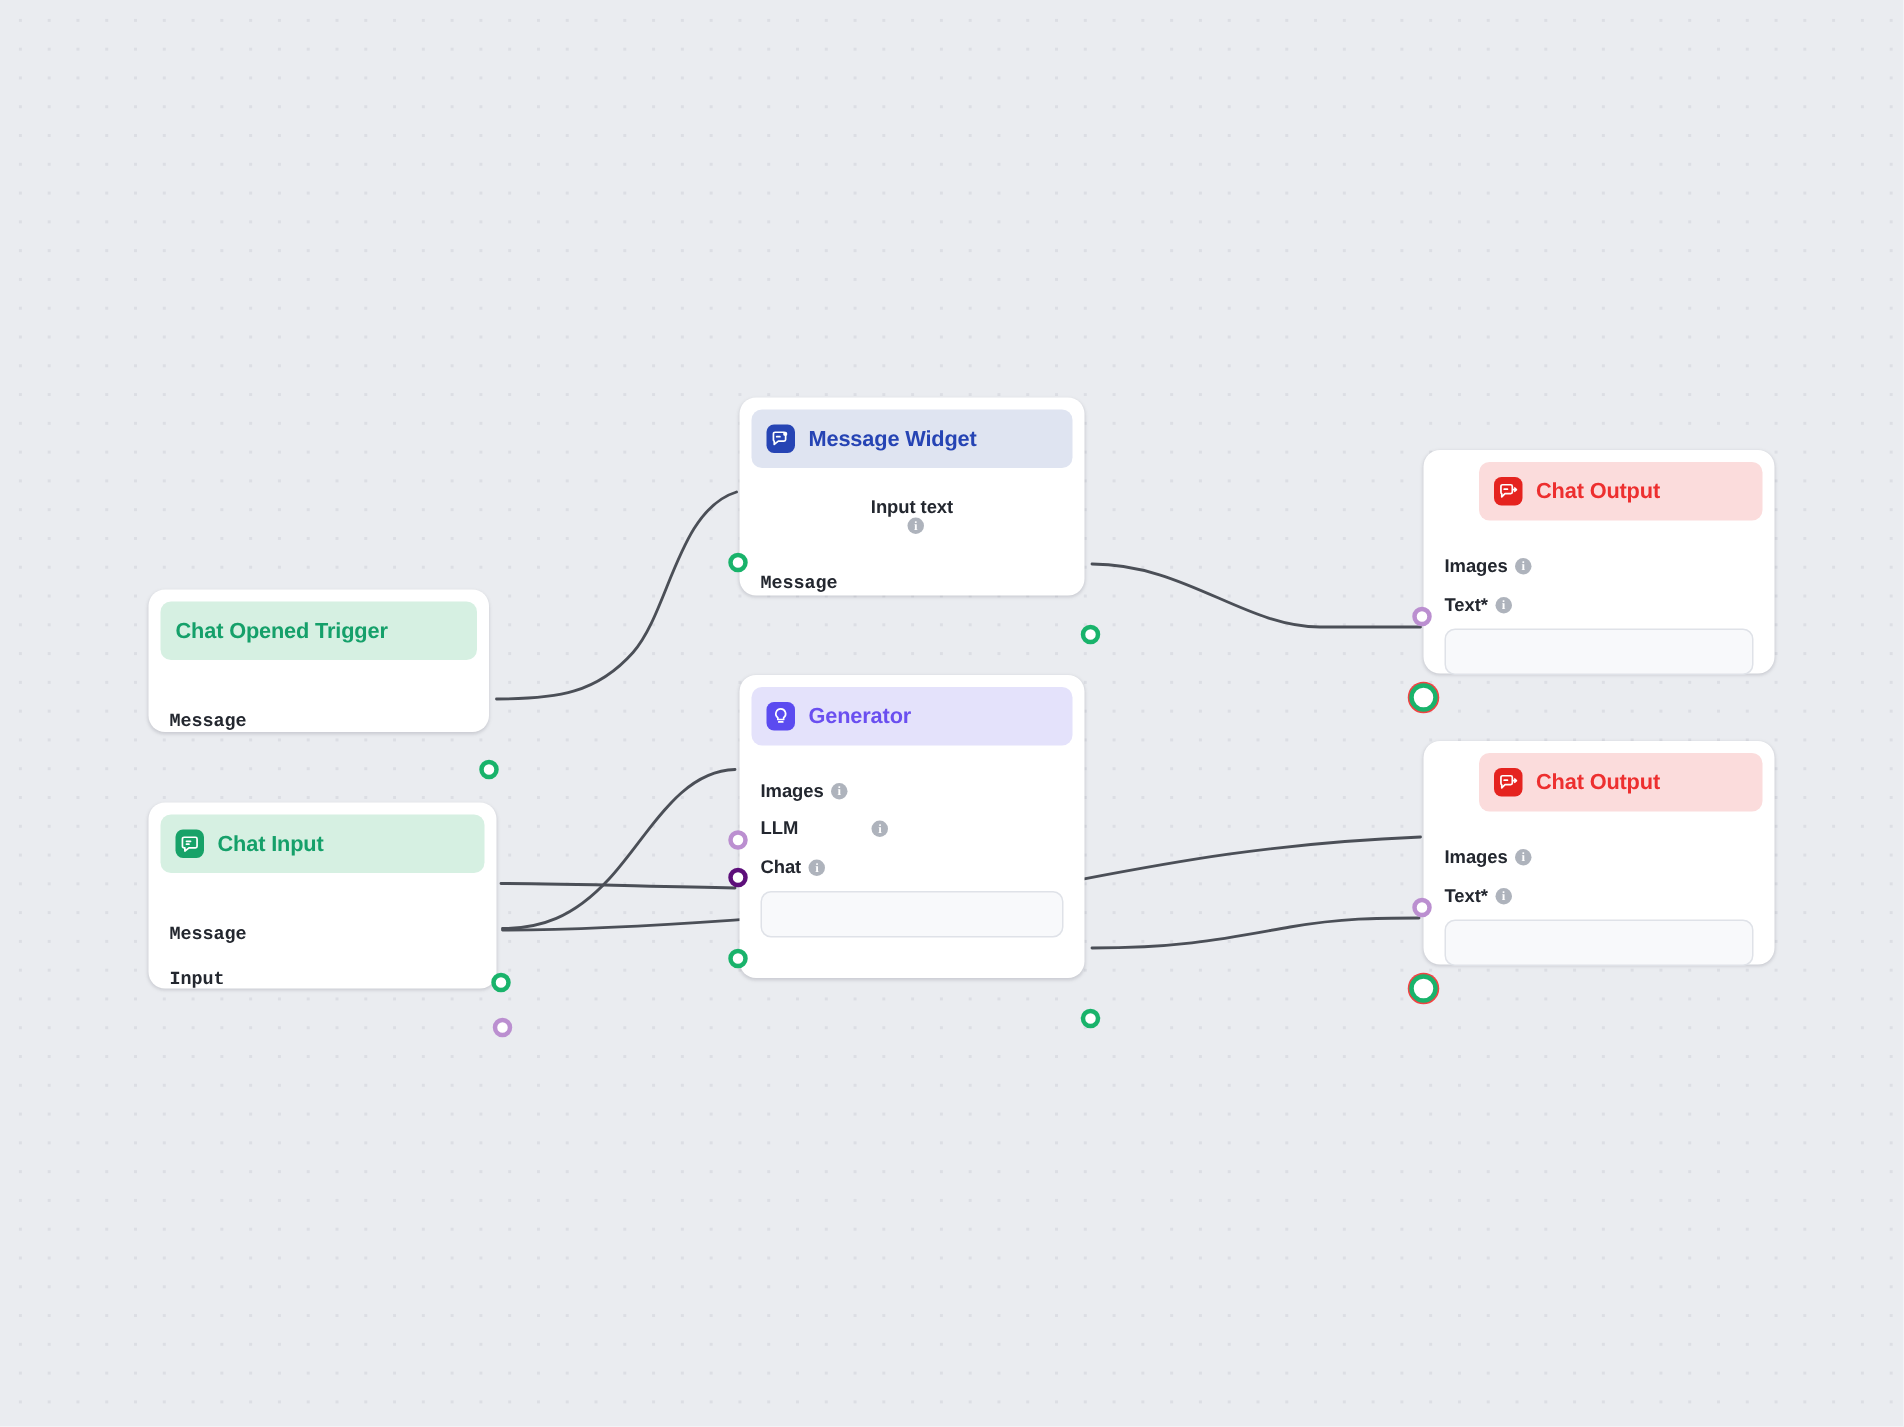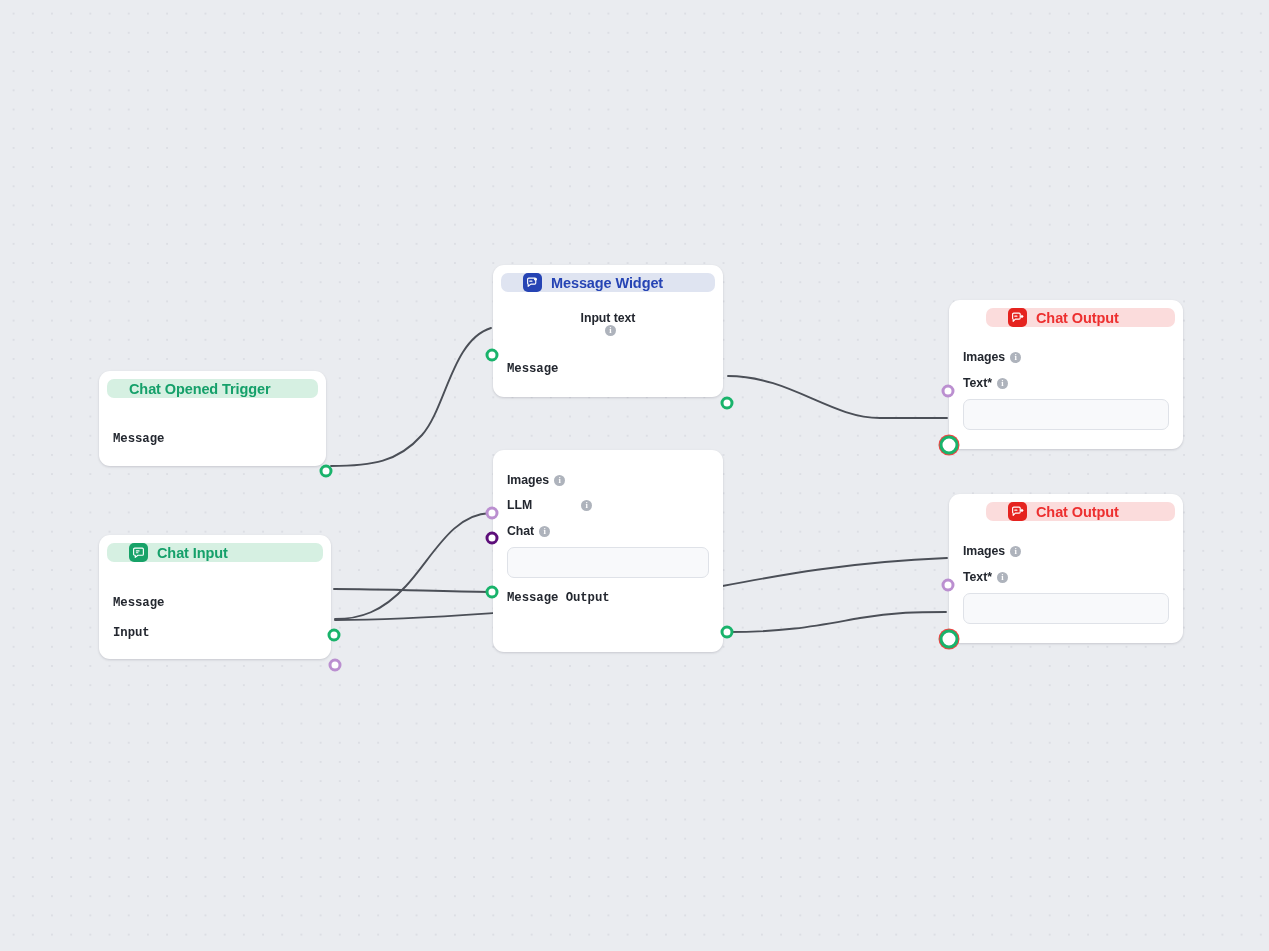--- a/index.html
+++ b/index.html
@@ -31,25 +31,25 @@
   }
   .node {
     position: absolute;
     background: #ffffff;
     border-radius: 11px;
     box-shadow: 0 1px 3px rgba(16,24,40,.10), 0 1px 2px rgba(16,24,40,.06);
     z-index: 2;
   }
   .node-header {
     margin: 8px 8px 0 8px;
-    height: 19px;
+    height: 39px;
     border-radius: 7px;
     display: flex;
     align-items: center;
-    padding: 0 22px;
+    padding: 0 10px;
     gap: 9px;
   }
   .node-title {
     font-size: 14.5px;
     font-weight: bold;
     letter-spacing: -0.1px;
     white-space: nowrap;
   }
   .node-icon {
     width: 19px; height: 19px;
@@ -147,21 +147,21 @@
 
   <svg id="edges">
     <path class="edge-path" d="M 331 466 C 372 466 398 462 422 435 C 446 408 452 340 491 328"></path>
     <path class="edge-path" d="M 728 376 C 790 376 830 418 880 418 C 906 418 925 418 947 418"></path>
     <path class="edge-path" d="M 335 619 C 360 619 382 612 406 586 C 432 558 452 514 490 513"></path>
     <path class="edge-path" d="M 334 589 C 380 589 430 591 490 592"></path>
     <path class="edge-path" d="M 335 620 C 420 620 560 609 640 600 C 720 590 800 564 947 558"></path>
     <path class="edge-path" d="M 728 632 C 790 632 820 625 860 618 C 895 612 918 612 946 612"></path>
   </svg>
 
-  <div class="node" style="left:99px; top:371px; width:227px; height:95px;">
+  <div class="node" style="left:99px; top:393px; width:227px; height:95px;">
     <div class="node-header hdr-green">
       <span class="node-title ttl-green">Chat Opened Trigger</span>
     </div>
     <div class="node-body">
       <div class="row out" style="margin-top:24px;">
         <span class="row-label">Message</span>
       </div>
       <div class="port port-green" style="left:227px; top:73px;"></div>
     </div>
   </div>
@@ -206,38 +206,44 @@
       </div>
       <div class="row out" style="margin-top:25px;">
         <span class="row-label">Message</span>
       </div>
       <div class="port port-green" style="left:-1px; top:63px;"></div>
       <div class="port port-green" style="left:234px; top:111px;"></div>
     </div>
   </div>
 
   <div class="node" style="left:493px; top:450px; width:230px; height:202px;">
+    <div class="node-header hdr-purple">
+      <span class="node-icon ico-purple">
+        <svg width="13" height="13" viewBox="0 0 24 24" fill="none" stroke="#ffffff" stroke-width="2.1" stroke-linecap="round" stroke-linejoin="round">
+          <path d="M12 3a6 6 0 0 0-3.6 10.8V16h7.2v-2.2A6 6 0 0 0 12 3z"></path>
+          <path d="M9.5 19h5"></path>
+        </svg>
+      </span>
+      <span class="node-title ttl-purple">Generator</span>
+    </div>
     <div class="node-body">
       <div class="row" style="margin-top:13px;">
         <span class="row-label">Images</span>
         <span class="info-icon">i</span>
       </div>
       <div class="row" style="margin-top:3px;gap:44px;">
         <span class="row-label">LLM</span>
         <span class="info-icon">i</span>
       </div>
       <div class="row" style="margin-top:4px;">
         <span class="row-label">Chat</span>
         <span class="info-icon">i</span>
       </div>
       <div class="field-input">
         <span></span>
-      </div>
-      <div class="row out" style="margin-top:9px;">
-        <span class="row-label">Message Output</span>
       </div>
       <div class="port port-purple" style="left:-1px; top:63px;"></div>
       <div class="port port-plum" style="left:-1px; top:88px;"></div>
       <div class="port port-green" style="left:-1px; top:142px;"></div>
       <div class="port port-green" style="left:234px; top:182px;"></div>
     </div>
   </div>
 
   <div class="node" style="left:949px; top:300px; width:234px; height:149px;">
     <div class="node-header hdr-red">

